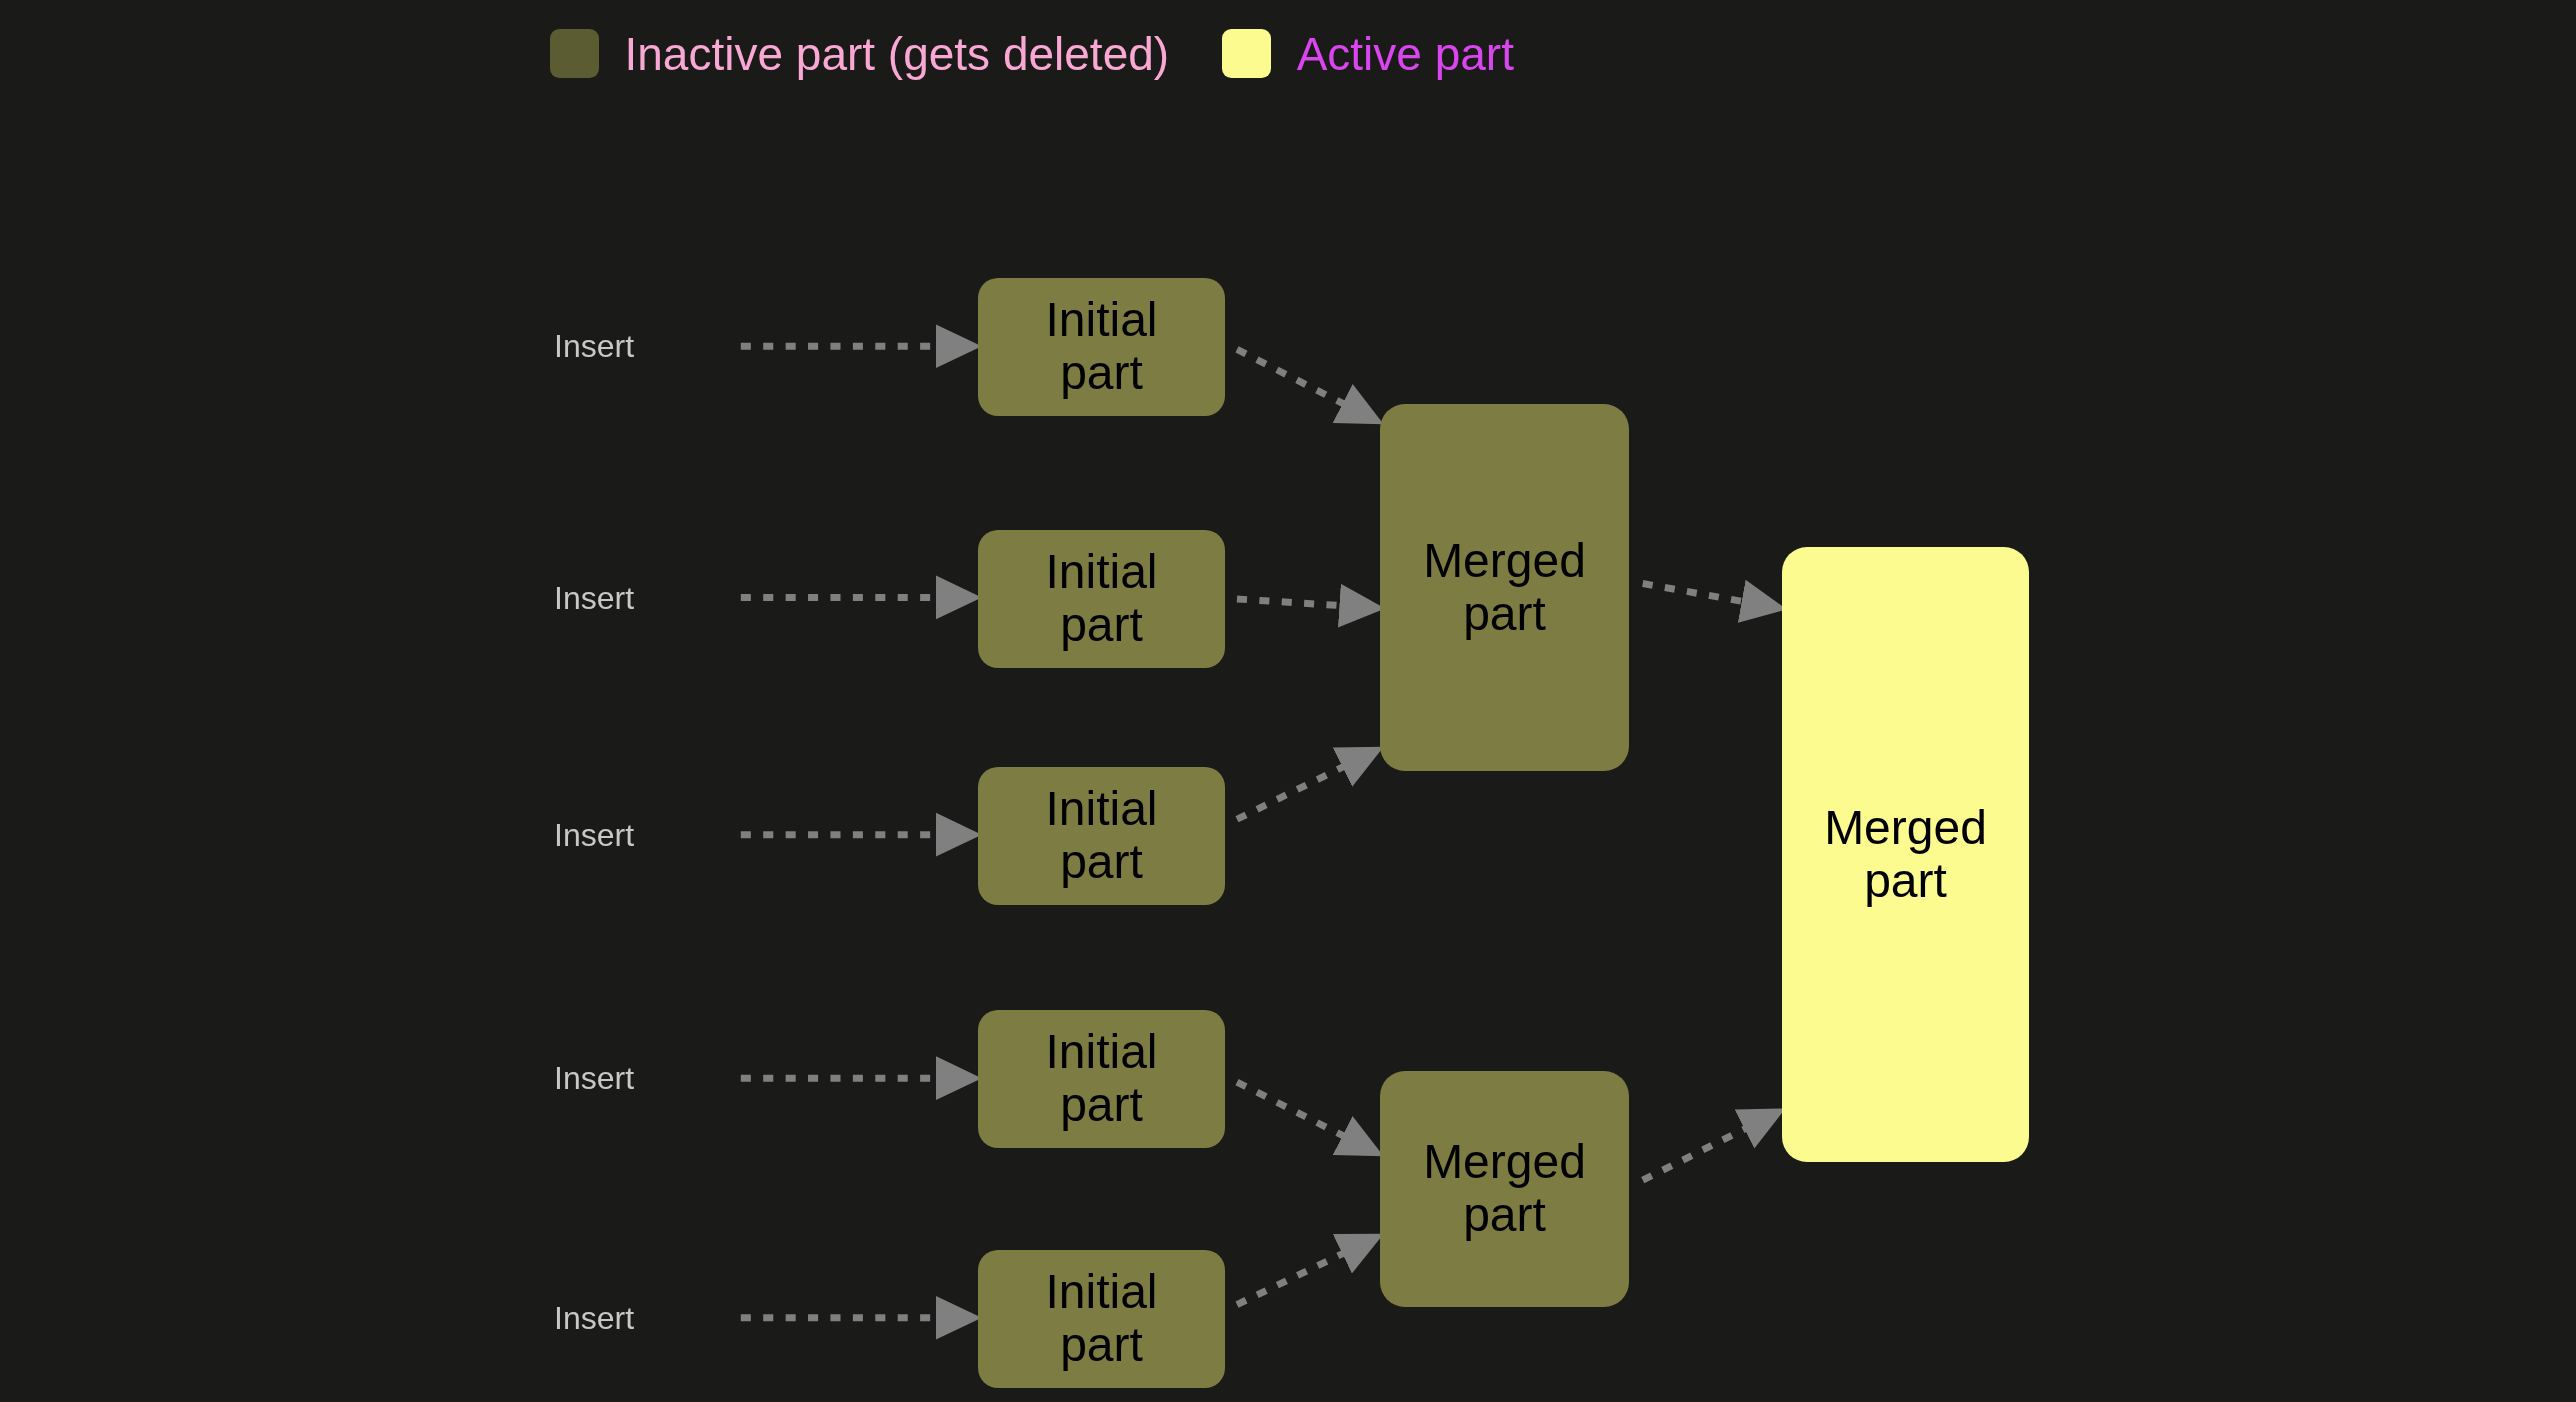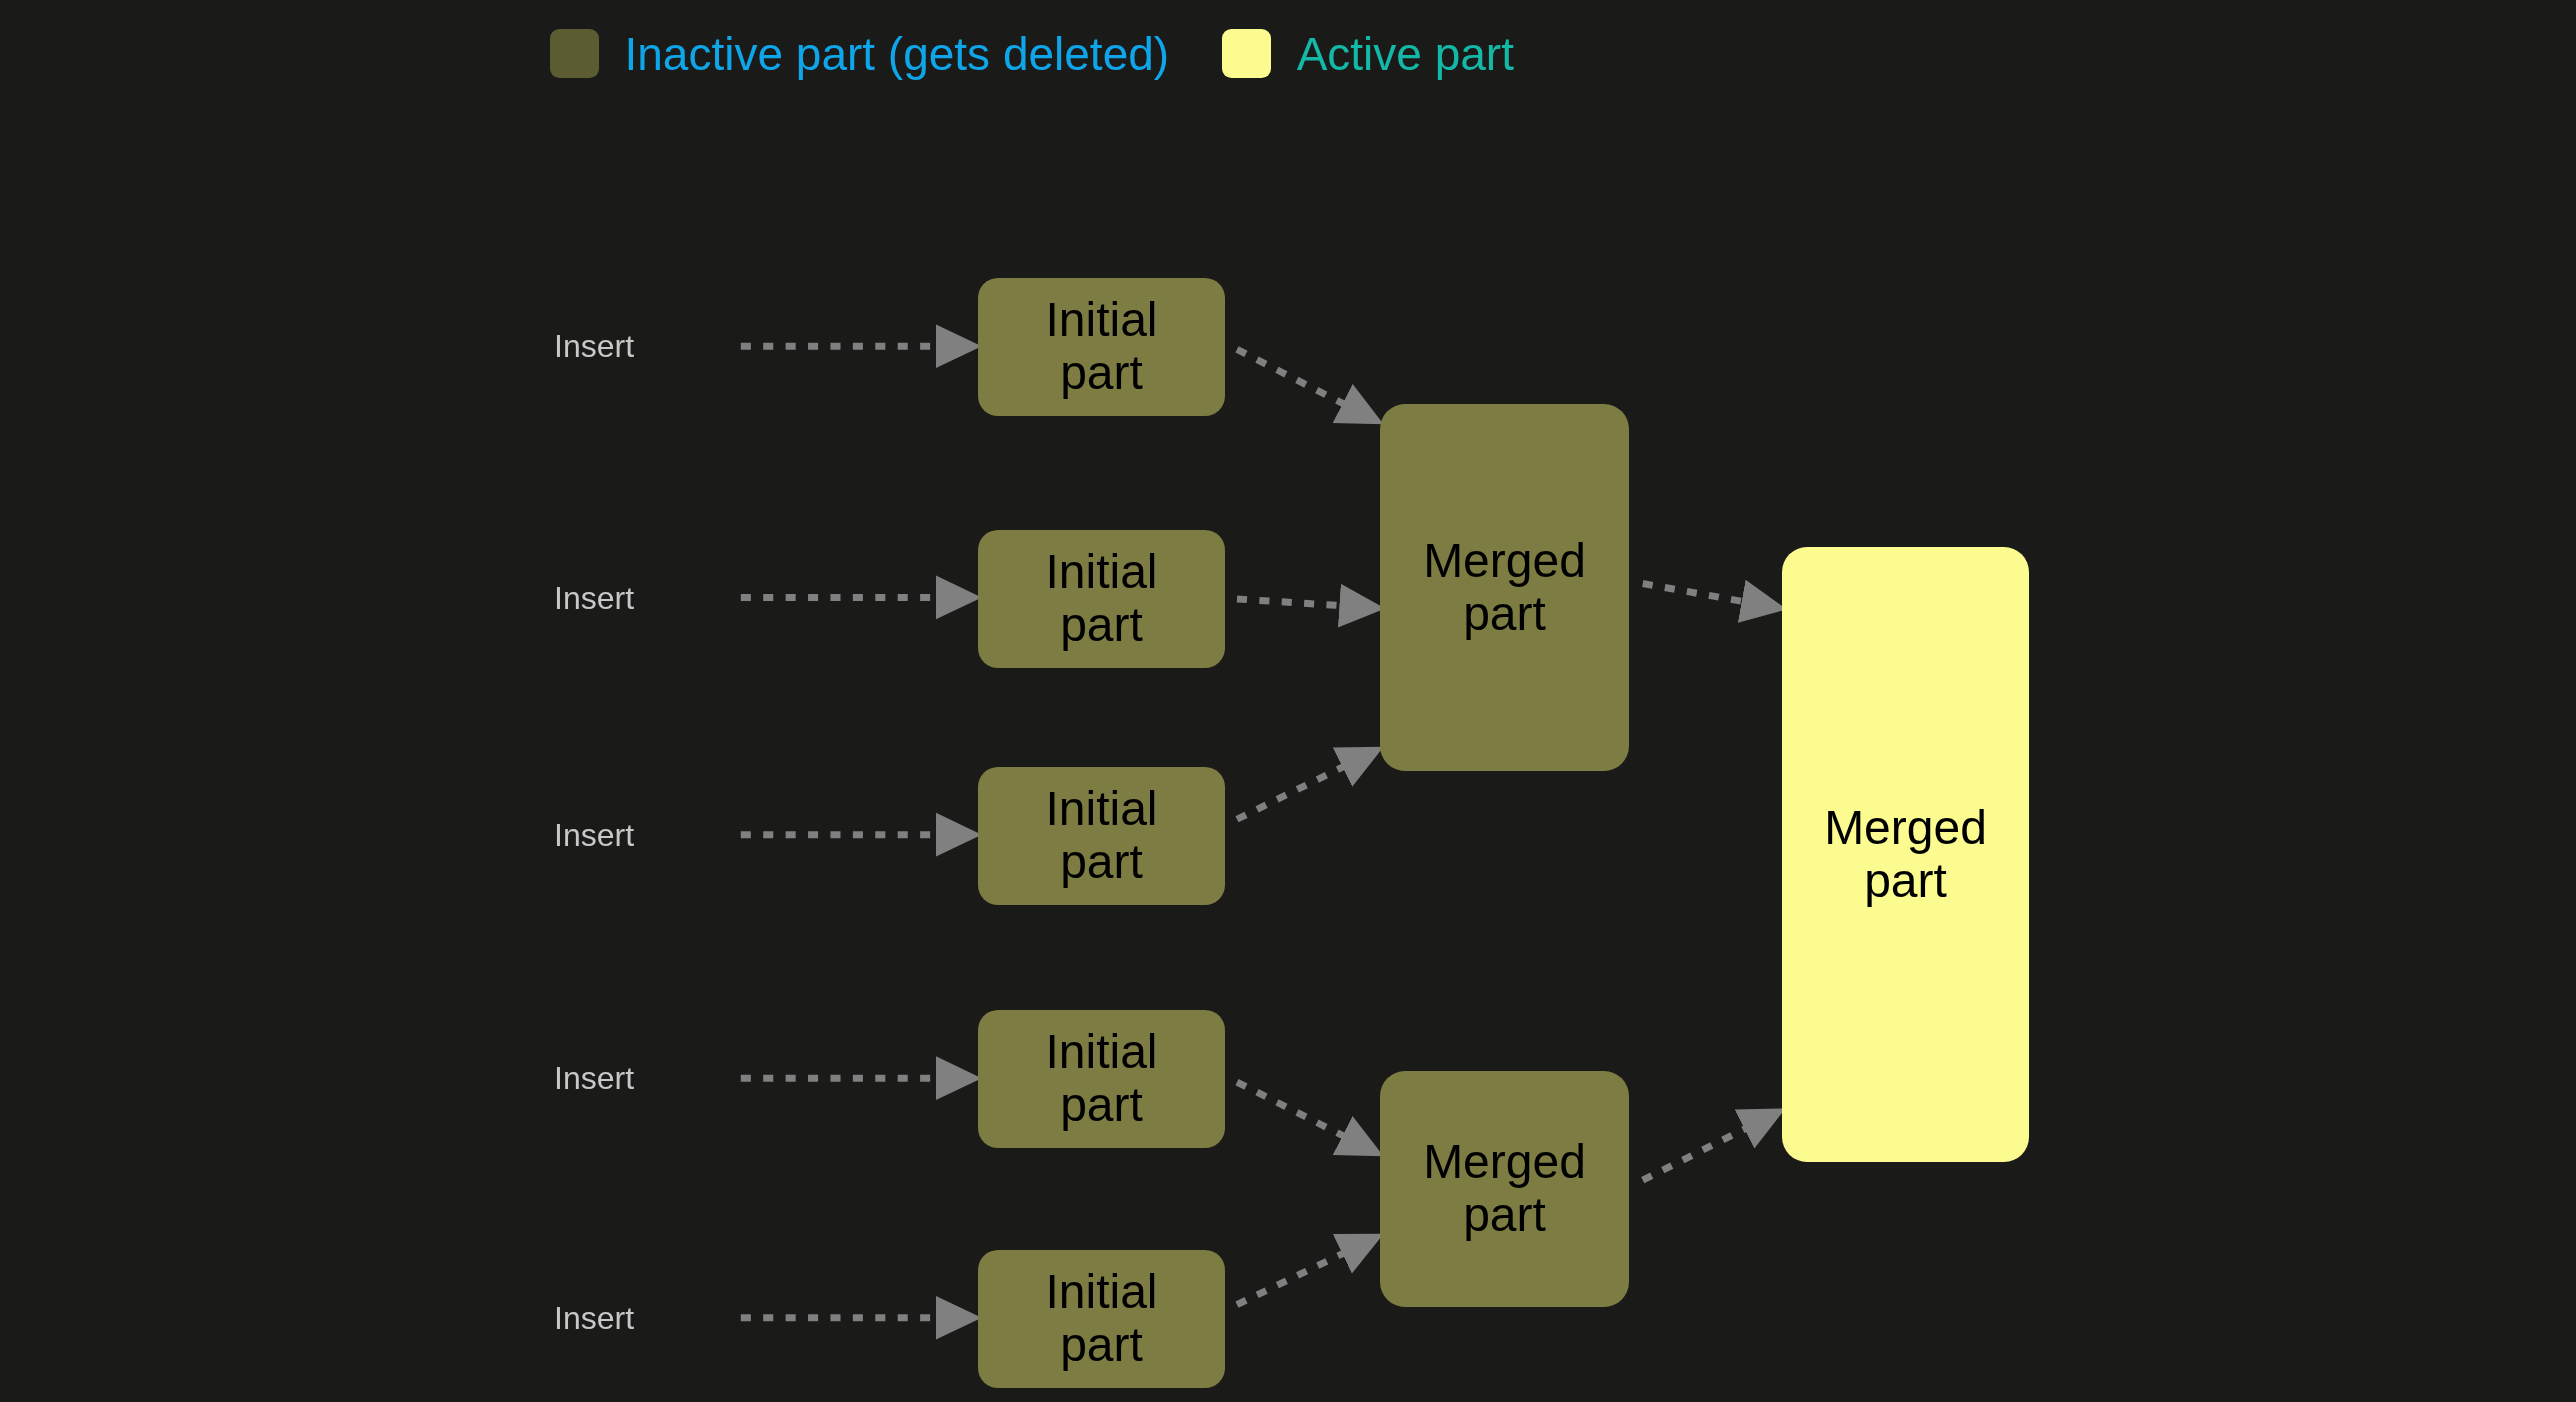--- a/index.html
+++ b/index.html
@@ -78,26 +78,26 @@
   }
 </style>
 </head>
 <body>
 
 <div id="stage">
 
   <div id="legend">
     <div class="legend-entry">
       <span class="legend-swatch" style="background:#5c5c33"></span>
-      <span class="legend-label" style="color:#0ea5e9">Inactive part (gets deleted)</span>
+      <span class="legend-label" style="color:#f9a8d4">Inactive part (gets deleted)</span>
     </div>
     <span class="legend-gap"></span>
     <div class="legend-entry">
       <span class="legend-swatch" style="background:#fbfb8f"></span>
-      <span class="legend-label" style="color:#14b8a6">Active part</span>
+      <span class="legend-label" style="color:#d946ef">Active part</span>
     </div>
   </div>
 
   <svg id="wires" viewBox="0 0 3332 1814" xmlns="http://www.w3.org/2000/svg">
     <defs>
       <marker id="ah" markerWidth="7" markerHeight="7" refX="4.4" refY="3.5" orient="auto" markerUnits="strokeWidth">
         <path d="M0,0.35 L6.6,3.5 L0,6.65 Z" fill="#808080"></path>
       </marker>
     </defs>
     <g id="edge-group" stroke="#808080" stroke-width="9" stroke-dasharray="13 16" stroke-linecap="butt" fill="none">

